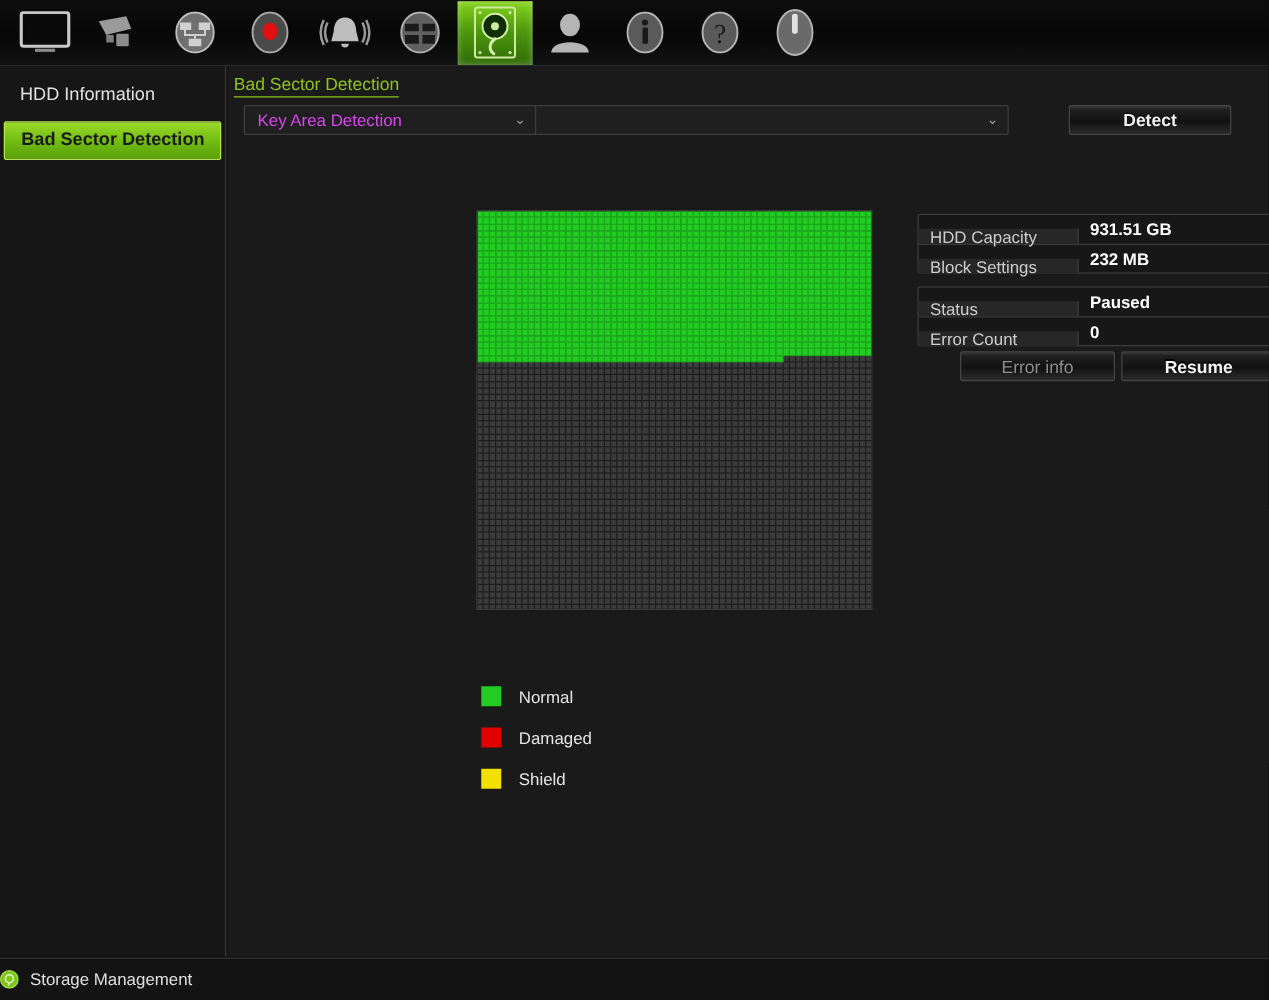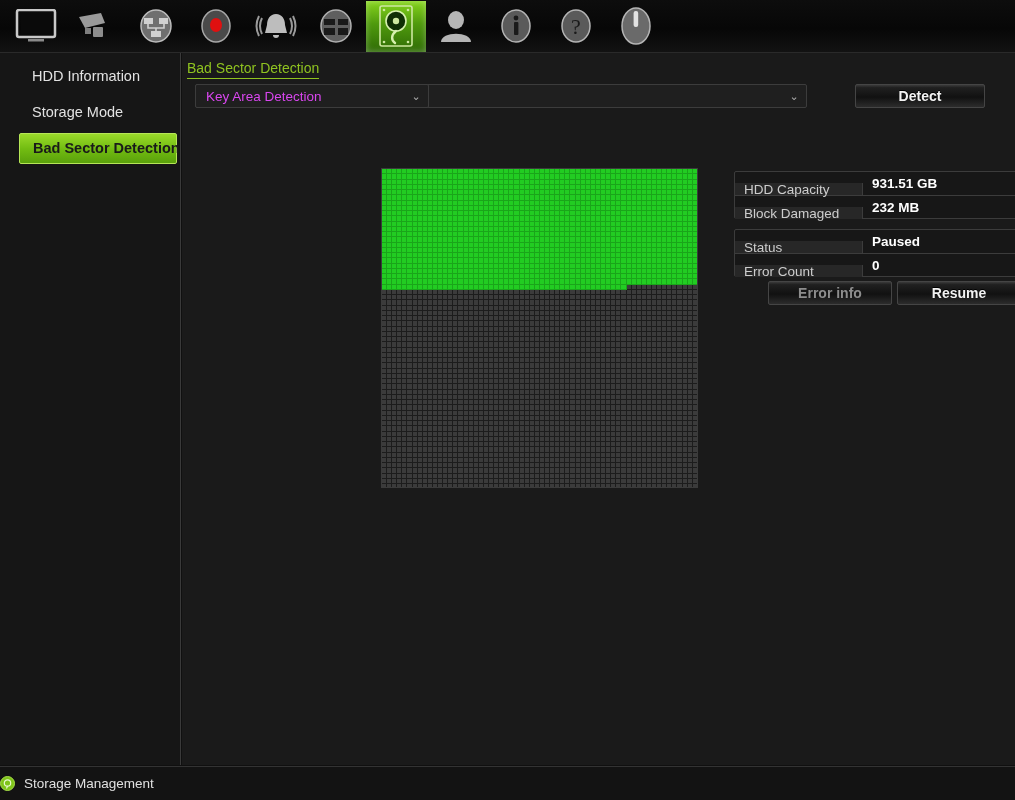--- a/index.html
+++ b/index.html
@@ -25,21 +25,21 @@
   .tb-item.active{
     background:linear-gradient(180deg,#86d41d 0%,#4f9a0d 45%,#2f6b06 100%);
     box-shadow:inset 0 0 6px rgba(255,255,255,.35);
   }
   .tb-item svg{display:block;}
 
   
   #sidebar{
     position:absolute;left:0;top:53px;width:181px;height:712px;
     background:#161616;border-right:1px solid #3a3a3a;
-    box-sizing:border-box;padding-top:8px;padding-left:16px;
+    box-sizing:border-box;padding-top:8px;
   }
   .side-item{
     height:31px;line-height:31px;margin:0 3px 5px 3px;padding-left:13px;
     font-size:14.5px;color:#e2e2e2;border-radius:2px;white-space:nowrap;
   }
   .side-item.selected{
     background:linear-gradient(180deg,#9ada2a 0%,#73bd12 50%,#5aa10b 100%);
     color:#1a1a1a;font-weight:bold;border:1px solid #b6e657;
     box-sizing:border-box;line-height:29px;
   }
@@ -80,21 +80,21 @@
     display:flex;align-items:center;
   }
   .btn{
     box-sizing:border-box;
     background:linear-gradient(180deg,#3a3a3a 0%,#202020 12%,#111 55%,#2c2c2c 100%);
     border:1px solid #454545;border-radius:2px;
     color:#f2f2f2;font-size:14px;font-weight:bold;
     display:flex;align-items:center;justify-content:center;
     text-shadow:0 -1px 0 #000;
   }
-  .btn.disabled{color:#8d8d8d;text-shadow:none;font-weight:bold;}
+  .btn.disabled{color:#8d8d8d;text-shadow:none;font-weight:normal;}
   #detect-btn{position:absolute;left:660px;top:0;width:130px;height:24px;}
 
   
   #map-frame{
     position:absolute;left:199px;top:115px;width:317px;height:320px;
     background:#141414;border:1px solid #3b3b3b;box-sizing:border-box;
     overflow:hidden;
   }
   #map-grid{position:absolute;left:0;top:0;width:315px;height:318px;}
   .mrow{display:block;height:5.25px;font-size:0;white-space:nowrap;}
@@ -260,21 +260,20 @@
         <svg width="42" height="38" viewBox="0 0 42 38">
           <ellipse cx="21" cy="19" rx="14" ry="18" fill="#6a6a6a" stroke="#b5b5b5" stroke-width="1.5"></ellipse>
           <rect x="18.6" y="4" width="4.6" height="16" rx="2" fill="#e2e2e2"></rect>
         </svg>
       </span>
     </div>
   </div>
 
   <div id="sidebar">
     <div class="side-item">HDD Information</div>
-    <div class="side-item">Storage Mode</div>
     <div class="side-item selected">Bad Sector Detection</div>
   </div>
 
   <div id="content">
 
     <div id="title-wrap">
       <div id="page-title">Bad Sector Detection</div>
     </div>
 
     <div id="ctl-row">
@@ -360,21 +359,21 @@
           <span class="mrow"><span class="mcell empty"></span><span class="mcell empty"></span><span class="mcell empty"></span><span class="mcell empty"></span><span class="mcell empty"></span><span class="mcell empty"></span><span class="mcell empty"></span><span class="mcell empty"></span><span class="mcell empty"></span><span class="mcell empty"></span><span class="mcell empty"></span><span class="mcell empty"></span><span class="mcell empty"></span><span class="mcell empty"></span><span class="mcell empty"></span><span class="mcell empty"></span><span class="mcell empty"></span><span class="mcell empty"></span><span class="mcell empty"></span><span class="mcell empty"></span><span class="mcell empty"></span><span class="mcell empty"></span><span class="mcell empty"></span><span class="mcell empty"></span><span class="mcell empty"></span><span class="mcell empty"></span><span class="mcell empty"></span><span class="mcell empty"></span><span class="mcell empty"></span><span class="mcell empty"></span><span class="mcell empty"></span><span class="mcell empty"></span><span class="mcell empty"></span><span class="mcell empty"></span><span class="mcell empty"></span><span class="mcell empty"></span><span class="mcell empty"></span><span class="mcell empty"></span><span class="mcell empty"></span><span class="mcell empty"></span><span class="mcell empty"></span><span class="mcell empty"></span><span class="mcell empty"></span><span class="mcell empty"></span><span class="mcell empty"></span><span class="mcell empty"></span><span class="mcell empty"></span><span class="mcell empty"></span><span class="mcell empty"></span><span class="mcell empty"></span><span class="mcell empty"></span><span class="mcell empty"></span><span class="mcell empty"></span><span class="mcell empty"></span><span class="mcell empty"></span><span class="mcell empty"></span><span class="mcell empty"></span><span class="mcell empty"></span><span class="mcell empty"></span><span class="mcell empty"></span><span class="mcell empty"></span><span class="mcell empty"></span></span>
         </div>
     </div>
 
     <div class="itbl" id="info1">
       <div class="irow">
         <div class="ikey">HDD Capacity</div>
         <div class="ival">931.51 GB</div>
       </div>
       <div class="irow">
-        <div class="ikey">Block Damaged</div>
+        <div class="ikey">Block Settings</div>
         <div class="ival">232 MB</div>
       </div>
     </div>
 
     <div class="itbl" id="info2">
       <div class="irow">
         <div class="ikey">Status</div>
         <div class="ival">Paused</div>
       </div>
       <div class="irow">
@@ -382,20 +381,34 @@
         <div class="ival">0</div>
       </div>
     </div>
 
     <div id="act-row">
       <div class="btn disabled">Error info</div>
       <div class="btn">Resume</div>
 
     </div>
 
+    <div id="legend">
+      <div class="lg-item">
+        <span class="lg-sw" style="background: rgb(34, 204, 34);"></span>
+        <span class="lg-txt">Normal</span>
+      </div>
+      <div class="lg-item">
+        <span class="lg-sw" style="background: rgb(224, 0, 0);"></span>
+        <span class="lg-txt">Damaged</span>
+      </div>
+      <div class="lg-item">
+        <span class="lg-sw" style="background: rgb(242, 224, 0);"></span>
+        <span class="lg-txt">Shield</span>
+      </div>
+    </div>
 
   </div>
 
   <div id="statusbar">
     <span id="status-icon">
       <svg width="15" height="15" viewBox="0 0 15 15">
         <circle cx="7.5" cy="7.5" r="7" fill="#7fc41a" stroke="#a8e04a" stroke-width="1"></circle>
         <circle cx="7.5" cy="7" r="3.2" fill="none" stroke="#e8f8cf" stroke-width="1.2"></circle>
         <path d="M7.5 10 L6.5 12.5" stroke="#e8f8cf" stroke-width="1.2" fill="none"></path>
       </svg>

